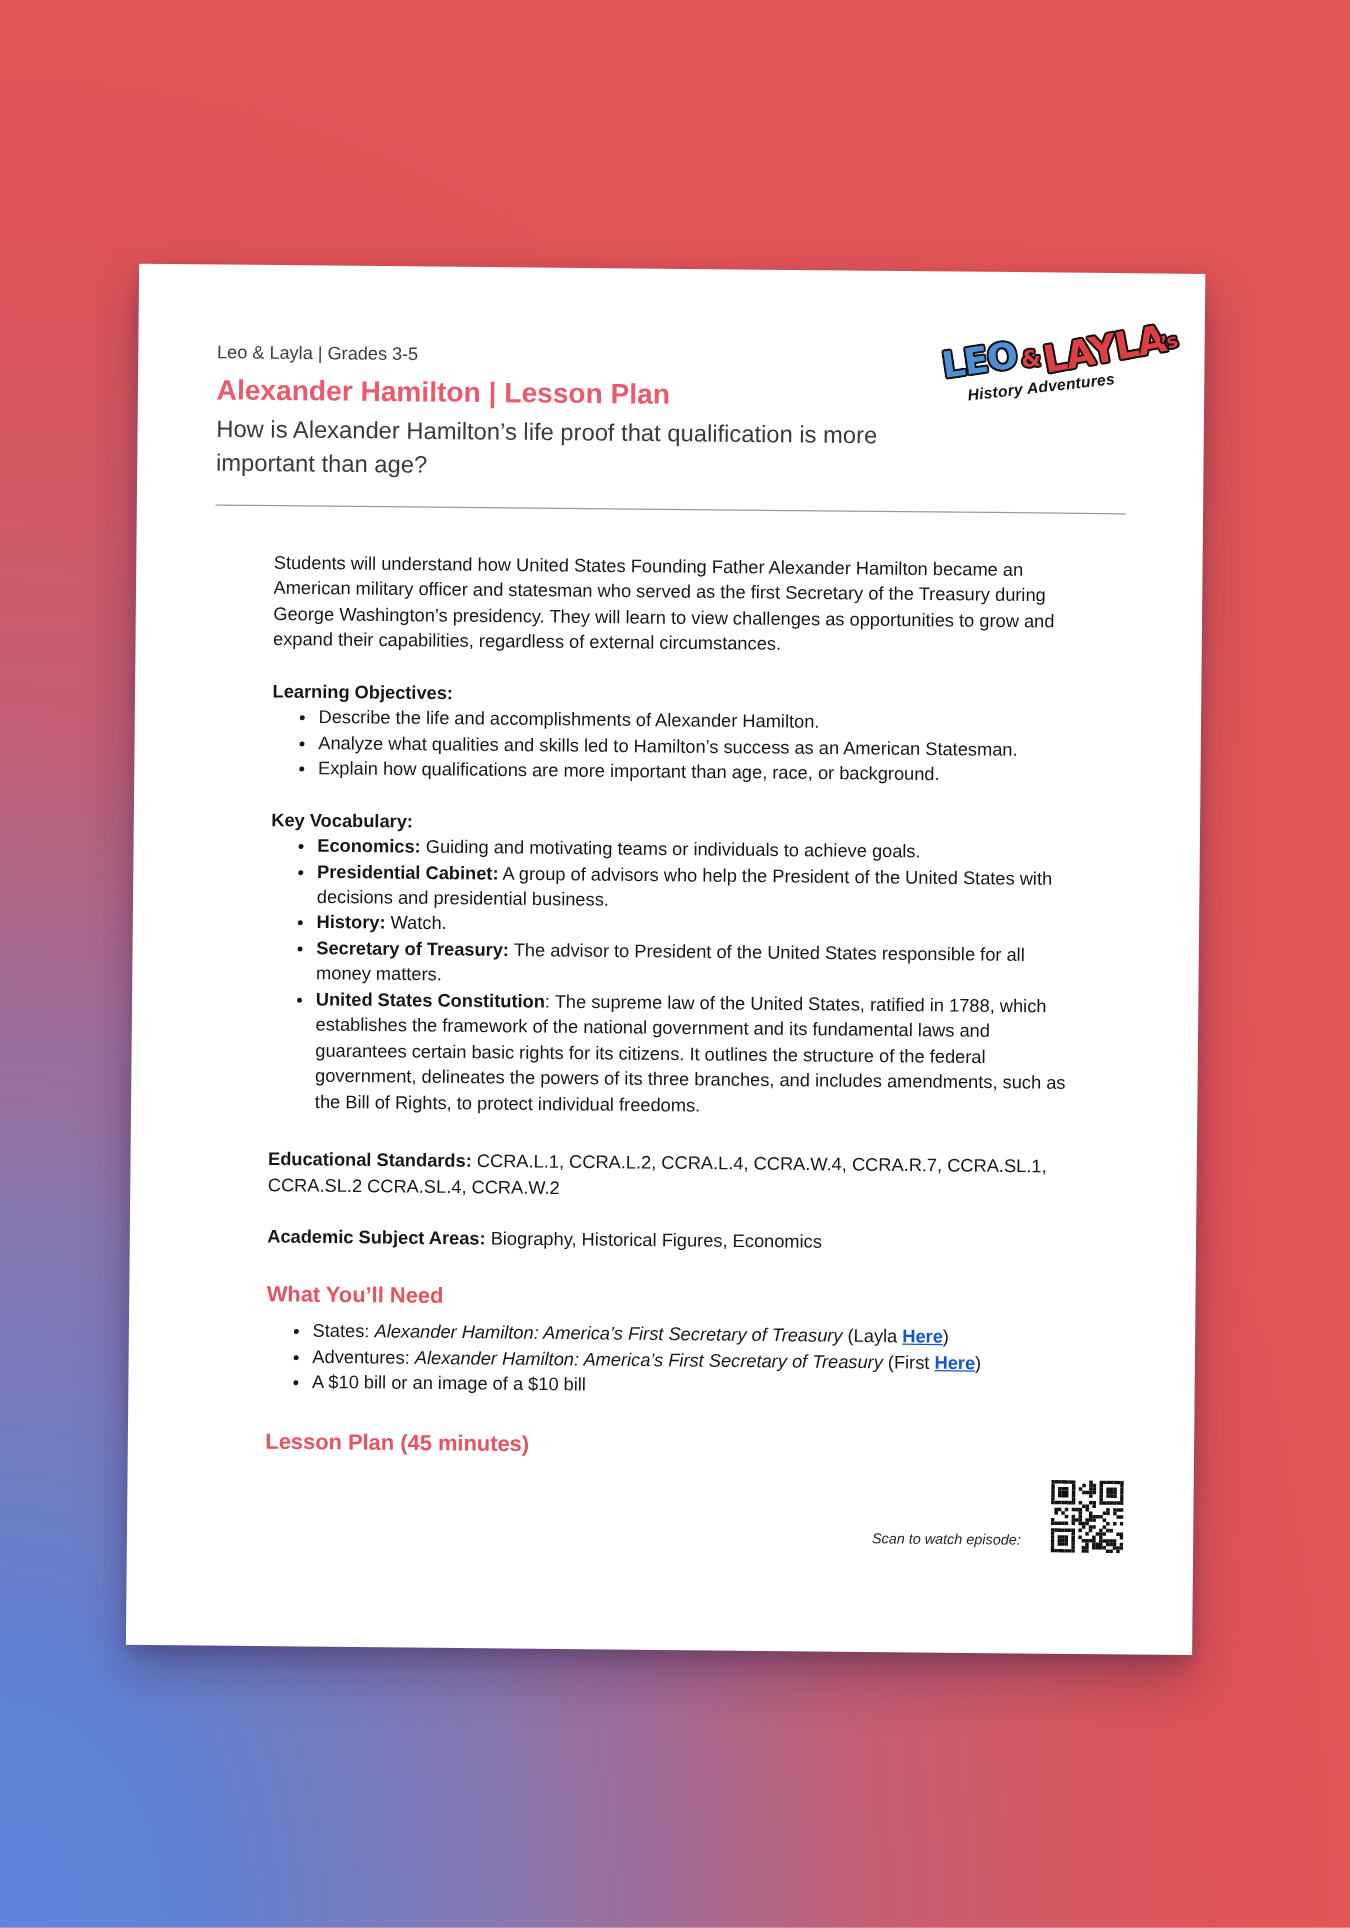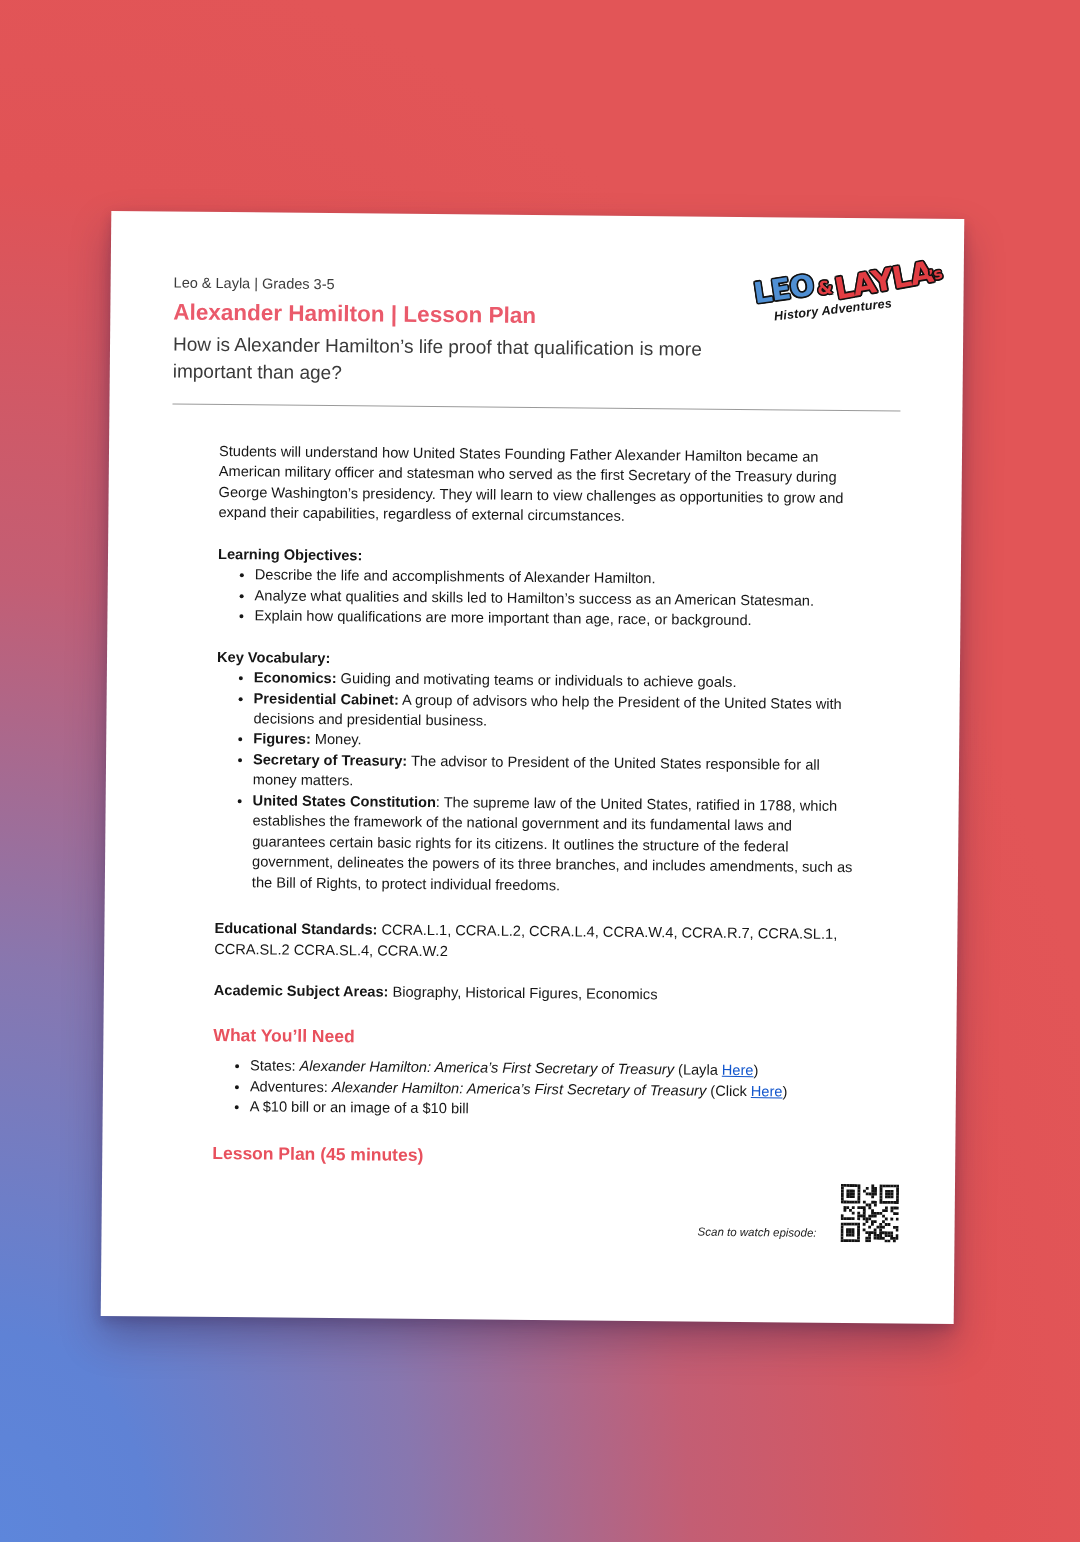--- a/index.html
+++ b/index.html
@@ -38,21 +38,21 @@
   .content{margin:36px 62px 0 110px;width:645px;font-size:14.6px;line-height:20.45px;color:#161616;}
   .content p{margin:0;}
   .bold-head{font-weight:700;margin-top:21px !important;}
   ul{margin:0;padding-left:37px;}
   li{line-height:20.45px;}
   .standards-1{margin-top:26px !important;}
   .standards-2{margin-top:21px !important;}
   .red-head{margin:24px 0 0 0;font-size:17.5px;font-weight:700;color:#e8515e;line-height:23px;}
   .need-list{margin-top:8px;}
   .lesson-head{margin-top:25px;}
-  a.doc-link{color:#1155cc;text-decoration:underline;cursor:pointer;}
+  a.doc-link{color:#1155cc;text-decoration:underline;cursor:pointer;font-weight:bold;}
   
   .qr-row{position:absolute;right:56px;top:966px;display:flex;align-items:flex-end;gap:24px;}
   .qr-caption{font-style:italic;font-size:11.5px;color:#222;margin-bottom:3px;}
   .qr-svg{width:58px;height:58px;display:block;}
 </style>
 </head>
 <body>
 
 <div class="page">
   <div class="header">
@@ -79,33 +79,33 @@
     <ul>
       <li><span>Describe the life and accomplishments of Alexander Hamilton.</span></li>
       <li><span>Analyze what qualities and skills led to Hamilton’s success as an American Statesman.</span></li>
       <li><span>Explain how qualifications are more important than age, race, or background.</span></li>
     </ul>
 
     <p class="bold-head">Key Vocabulary:</p>
     <ul>
       <li><b>Economics:</b><span> Guiding and motivating teams or individuals to achieve goals.</span></li>
       <li><b>Presidential Cabinet:</b><span> A group of advisors who help the President of the United States with decisions and presidential business.</span></li>
-      <li><b>Figures:</b><span> Money.</span></li>
+      <li><b>History:</b><span> Watch.</span></li>
       <li><b>Secretary of Treasury:</b><span> The advisor to President of the United States responsible for all money matters.</span></li>
       <li><b>United States Constitution</b><span>: The supreme law of the United States, ratified in 1788, which establishes the framework of the national government and its fundamental laws and guarantees certain basic rights for its citizens. It outlines the structure of the federal government, delineates the powers of its three branches, and includes amendments, such as the Bill of Rights, to protect individual freedoms.</span></li>
     </ul>
 
     <p class="bold-head standards-1"><b>Educational Standards:</b><span style="font-weight:normal">  CCRA.L.1, CCRA.L.2, CCRA.L.4, CCRA.W.4, CCRA.R.7, CCRA.SL.1, CCRA.SL.2 CCRA.SL.4, CCRA.W.2</span></p>
 
     <p class="bold-head standards-2"><b>Academic Subject Areas:</b><span style="font-weight:normal"> Biography, Historical Figures, Economics</span></p>
 
     <h2 class="red-head">What You’ll Need</h2>
     <ul class="need-list">
       <li><span>States: </span><i>Alexander Hamilton: America’s First Secretary of Treasury</i><span> (Layla </span><a class="doc-link">Here</a><span>)</span></li>
-      <li><span>Adventures: </span><i>Alexander Hamilton: America’s First Secretary of Treasury</i><span> (Click </span><a class="doc-link">Here</a><span>)</span></li>
+      <li><span>Adventures: </span><i>Alexander Hamilton: America’s First Secretary of Treasury</i><span> (First </span><a class="doc-link">Here</a><span>)</span></li>
       <li><span>A $10 bill or an image of a $10 bill</span></li>
     </ul>
 
     <h2 class="red-head lesson-head">Lesson Plan (45 minutes)</h2>
   </div>
 
   <div class="qr-row">
     <span class="qr-caption">Scan to watch episode:</span>
     <svg id="qr-svg" class="qr-svg" viewBox="0 0 21 21">
         <rect x="0" y="0" width="1.02" height="1.02" fill="#121212"></rect>

